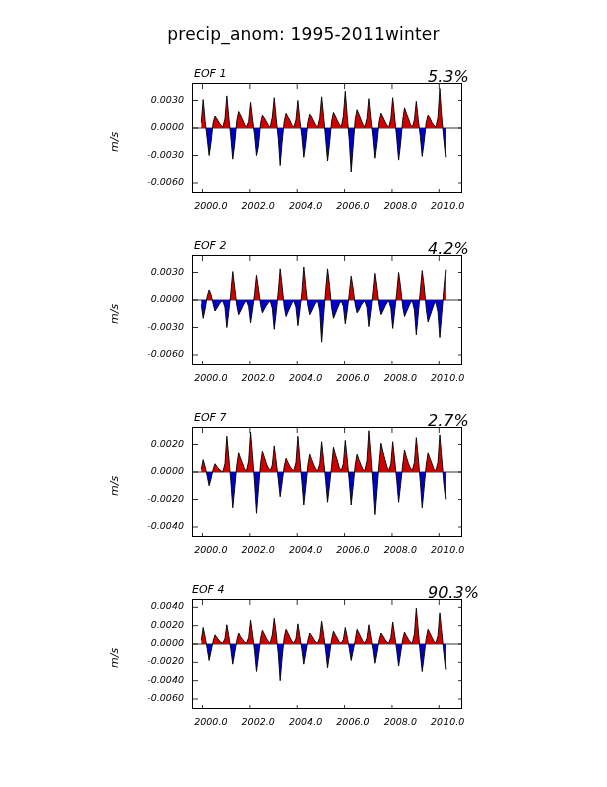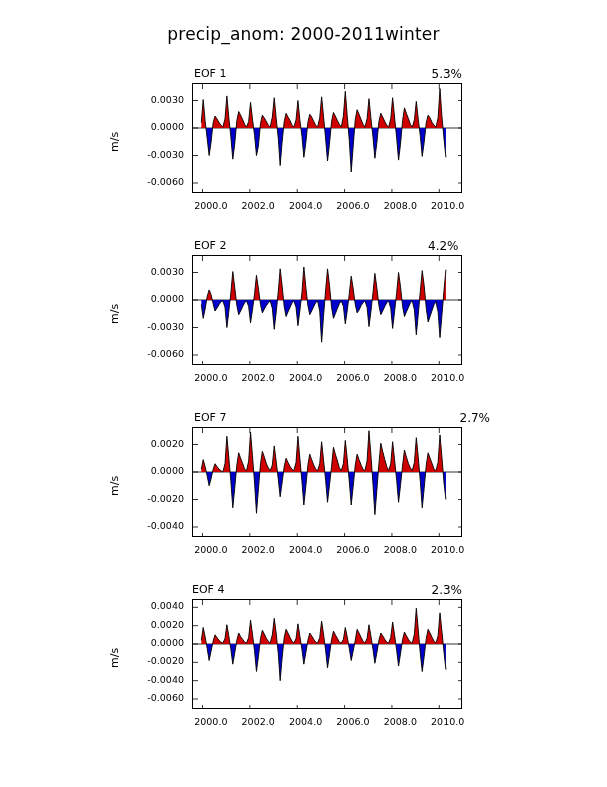--- a/index.html
+++ b/index.html
@@ -26,35 +26,36 @@
     left: 0;
     width: 607px;
     text-align: center;
     font-size: 17px;
     letter-spacing: 0.2px;
   }
   .panel {
     position: absolute;
     left: 0;
     width: 607px;
+    font-style: italic;
   }
   .plot-box {
     position: absolute;
     border: 1.2px solid #000;
     box-sizing: border-box;
     background: #fff;
     overflow: hidden;
   }
   .panel-label {
     position: absolute;
     font-size: 11px;
   }
   .panel-pct {
     position: absolute;
-    font-size: 12px;
+    font-size: 16px;
   }
   .ylabel {
     position: absolute;
     font-size: 11px;
     transform: rotate(-90deg);
     transform-origin: left top;
     white-space: nowrap;
   }
   .ytick {
     position: absolute;
@@ -67,21 +68,21 @@
     font-size: 9.5px;
     text-align: right;
     white-space: nowrap;
   }
   svg { display: block; }
 </style>
 </head>
 <body>
 
 <div id="page">
-  <div class="main-title">precip_anom: 2000-2011winter</div>
+  <div class="main-title">precip_anom: 1995-2011winter</div>
   <div id="panels">
       <div class="panel" style="top: 0px; height: 787px; pointer-events: none;">
         <div class="panel-label" style="left: 194px; top: 67px;">EOF 1</div>
         <div class="panel-pct" style="left: 428px; top: 67px; width: 34px; text-align: right;">5.3%</div>
         <div class="ylabel" style="left: 108px; top: 152px;">m/s</div>
         <div class="ytick" style="left: 130px; width: 54px; top: 176px;">-0.0060</div>
         <div class="ytick" style="left: 130px; width: 54px; top: 148.5px;">-0.0030</div>
         <div class="ytick" style="left: 130px; width: 54px; top: 121px;">0.0000</div>
         <div class="ytick" style="left: 130px; width: 54px; top: 93.5px;">0.0030</div>
         <div class="xtick" style="left: 175.474px; width: 52px; top: 200px;">2000.0</div>
@@ -157,21 +158,21 @@
             <line x1="246.3157894736844" x2="246.3157894736844" y1="105" y2="110" stroke="#000000" stroke-width="0.8"></line>
             <line x1="246.3157894736844" x2="246.3157894736844" y1="0" y2="5" stroke="#000000" stroke-width="0.8"></line>
             <path d="M 13.60 44.00 L 14.21 40.33 L 16.11 33.92 L 18.00 38.50 L 19.28 44.00 Z M 37.08 44.00 L 37.89 36.67 L 39.79 15.58 L 41.68 31.17 L 43.18 44.00 Z M 60.75 44.00 L 61.58 37.58 L 63.47 19.25 L 65.37 32.08 L 66.91 44.00 Z M 84.43 44.00 L 85.26 35.75 L 87.16 12.83 L 89.05 29.33 L 90.54 44.00 Z M 108.09 44.00 L 108.95 36.67 L 110.84 11.00 L 112.74 30.25 L 114.26 44.00 Z M 131.82 44.00 L 132.63 33.92 L 134.53 12.83 L 136.42 28.42 L 137.87 44.00 Z M 155.53 44.00 L 156.32 37.58 L 158.21 20.17 L 160.11 32.08 L 161.64 44.00 Z M 179.19 44.00 L 180.00 36.67 L 181.89 17.42 L 183.79 31.17 L 185.28 44.00 Z M 202.87 44.00 L 203.68 36.67 L 205.58 16.50 L 207.47 30.25 L 208.93 44.00 Z M 226.55 44.00 L 227.37 34.83 L 229.26 14.67 L 231.16 29.33 L 232.52 44.00 Z M 250.22 44.00 L 251.05 33.92 L 252.95 13.75 L 252.95 44.00 Z " fill="#d00000" stroke="none"></path>
             <path d="M 8.29 44.00 L 8.29 48.58 L 10.18 62.33 L 12.08 53.17 L 13.60 44.00 Z M 19.28 44.00 L 20.13 47.67 L 22.03 55.00 L 23.92 52.25 L 26.05 48.58 L 27.95 45.83 L 29.84 44.92 L 31.97 51.33 L 33.87 71.50 L 35.76 55.92 L 37.08 44.00 Z M 43.18 44.00 L 43.82 49.50 L 45.71 58.67 L 47.61 55.00 L 49.74 50.42 L 51.63 46.75 L 53.53 44.92 L 55.66 50.42 L 57.55 66.92 L 59.45 54.08 L 60.75 44.00 Z M 66.91 44.00 L 67.50 48.58 L 69.39 56.83 L 71.29 53.17 L 73.42 49.50 L 75.32 46.75 L 77.21 44.92 L 79.34 52.25 L 81.24 73.33 L 83.13 56.83 L 84.43 44.00 Z M 90.54 44.00 L 91.18 50.42 L 93.08 60.50 L 94.97 55.92 L 97.11 51.33 L 99.00 46.75 L 100.89 44.92 L 103.03 51.33 L 104.92 69.67 L 106.82 55.00 L 108.09 44.00 Z M 114.26 44.00 L 114.87 49.50 L 116.76 58.67 L 118.66 55.00 L 120.79 50.42 L 122.68 46.75 L 124.58 44.92 L 126.71 55.00 L 128.61 86.17 L 130.50 60.50 L 131.82 44.00 Z M 137.87 44.00 L 138.55 51.33 L 140.45 62.33 L 142.34 57.75 L 144.47 52.25 L 146.37 47.67 L 148.26 44.92 L 150.39 50.42 L 152.29 67.83 L 154.18 55.00 L 155.53 44.00 Z M 161.64 44.00 L 162.24 48.58 L 164.13 56.83 L 166.03 54.08 L 168.16 49.50 L 170.05 46.75 L 171.95 44.92 L 174.08 51.33 L 175.97 70.58 L 177.87 55.92 L 179.19 44.00 Z M 185.28 44.00 L 185.92 49.50 L 187.82 58.67 L 189.71 55.00 L 191.84 50.42 L 193.74 46.75 L 195.63 44.92 L 197.76 52.25 L 199.66 72.42 L 201.55 55.92 L 202.87 44.00 Z M 208.93 44.00 L 209.61 50.42 L 211.50 60.50 L 213.39 55.92 L 215.53 51.33 L 217.42 46.75 L 219.32 44.92 L 221.45 54.08 L 223.34 78.83 L 225.24 58.67 L 226.55 44.00 Z M 232.52 44.00 L 233.29 52.25 L 235.18 66.00 L 237.08 60.50 L 239.21 54.08 L 241.11 48.58 L 243.00 45.83 L 245.13 55.92 L 247.03 81.58 L 248.92 59.58 L 250.22 44.00 Z " fill="#0000cc" stroke="none"></path>
             <path d="M 8.29 48.58 L 10.18 62.33 L 12.08 53.17 L 14.21 40.33 L 16.11 33.92 L 18.00 38.50 L 20.13 47.67 L 22.03 55.00 L 23.92 52.25 L 26.05 48.58 L 27.95 45.83 L 29.84 44.92 L 31.97 51.33 L 33.87 71.50 L 35.76 55.92 L 37.89 36.67 L 39.79 15.58 L 41.68 31.17 L 43.82 49.50 L 45.71 58.67 L 47.61 55.00 L 49.74 50.42 L 51.63 46.75 L 53.53 44.92 L 55.66 50.42 L 57.55 66.92 L 59.45 54.08 L 61.58 37.58 L 63.47 19.25 L 65.37 32.08 L 67.50 48.58 L 69.39 56.83 L 71.29 53.17 L 73.42 49.50 L 75.32 46.75 L 77.21 44.92 L 79.34 52.25 L 81.24 73.33 L 83.13 56.83 L 85.26 35.75 L 87.16 12.83 L 89.05 29.33 L 91.18 50.42 L 93.08 60.50 L 94.97 55.92 L 97.11 51.33 L 99.00 46.75 L 100.89 44.92 L 103.03 51.33 L 104.92 69.67 L 106.82 55.00 L 108.95 36.67 L 110.84 11.00 L 112.74 30.25 L 114.87 49.50 L 116.76 58.67 L 118.66 55.00 L 120.79 50.42 L 122.68 46.75 L 124.58 44.92 L 126.71 55.00 L 128.61 86.17 L 130.50 60.50 L 132.63 33.92 L 134.53 12.83 L 136.42 28.42 L 138.55 51.33 L 140.45 62.33 L 142.34 57.75 L 144.47 52.25 L 146.37 47.67 L 148.26 44.92 L 150.39 50.42 L 152.29 67.83 L 154.18 55.00 L 156.32 37.58 L 158.21 20.17 L 160.11 32.08 L 162.24 48.58 L 164.13 56.83 L 166.03 54.08 L 168.16 49.50 L 170.05 46.75 L 171.95 44.92 L 174.08 51.33 L 175.97 70.58 L 177.87 55.92 L 180.00 36.67 L 181.89 17.42 L 183.79 31.17 L 185.92 49.50 L 187.82 58.67 L 189.71 55.00 L 191.84 50.42 L 193.74 46.75 L 195.63 44.92 L 197.76 52.25 L 199.66 72.42 L 201.55 55.92 L 203.68 36.67 L 205.58 16.50 L 207.47 30.25 L 209.61 50.42 L 211.50 60.50 L 213.39 55.92 L 215.53 51.33 L 217.42 46.75 L 219.32 44.92 L 221.45 54.08 L 223.34 78.83 L 225.24 58.67 L 227.37 34.83 L 229.26 14.67 L 231.16 29.33 L 233.29 52.25 L 235.18 66.00 L 237.08 60.50 L 239.21 54.08 L 241.11 48.58 L 243.00 45.83 L 245.13 55.92 L 247.03 81.58 L 248.92 59.58 L 251.05 33.92 L 252.95 13.75 " fill="none" stroke="#000000" stroke-width="0.9"></path>
           </svg>
         </div>
       </div>
       <div class="panel" style="top: 0px; height: 787px; pointer-events: none;">
         <div class="panel-label" style="left: 194px; top: 411px;">EOF 7</div>
-        <div class="panel-pct" style="left: 428px; top: 411px; width: 34px; text-align: right; margin-left: 28px;">2.7%</div>
+        <div class="panel-pct" style="left: 428px; top: 411px; width: 34px; text-align: right;">2.7%</div>
         <div class="ylabel" style="left: 108px; top: 496px;">m/s</div>
         <div class="ytick" style="left: 130px; width: 54px; top: 520px;">-0.0040</div>
         <div class="ytick" style="left: 130px; width: 54px; top: 492.5px;">-0.0020</div>
         <div class="ytick" style="left: 130px; width: 54px; top: 465px;">0.0000</div>
         <div class="ytick" style="left: 130px; width: 54px; top: 437.5px;">0.0020</div>
         <div class="xtick" style="left: 175.474px; width: 52px; top: 544px;">2000.0</div>
         <div class="xtick" style="left: 222.842px; width: 52px; top: 544px;">2002.0</div>
         <div class="xtick" style="left: 270.211px; width: 52px; top: 544px;">2004.0</div>
         <div class="xtick" style="left: 317.579px; width: 52px; top: 544px;">2006.0</div>
         <div class="xtick" style="left: 364.947px; width: 52px; top: 544px;">2008.0</div>
@@ -200,21 +201,21 @@
             <line x1="246.3157894736844" x2="246.3157894736844" y1="105" y2="110" stroke="#000000" stroke-width="0.8"></line>
             <line x1="246.3157894736844" x2="246.3157894736844" y1="0" y2="5" stroke="#000000" stroke-width="0.8"></line>
             <path d="M 8.29 44.00 L 8.29 41.25 L 10.18 31.63 L 12.08 38.50 L 13.30 44.00 Z M 19.52 44.00 L 20.13 41.25 L 22.03 35.75 L 23.92 38.50 L 26.05 41.25 L 27.95 42.63 L 29.84 44.00 Z M 29.84 44.00 L 31.97 35.75 L 33.87 8.25 L 35.76 28.88 L 37.07 44.00 Z M 43.19 44.00 L 43.82 37.13 L 45.71 24.75 L 47.61 30.25 L 49.74 35.75 L 51.63 41.25 L 53.53 42.63 L 55.66 33.00 L 57.55 4.13 L 59.45 27.50 L 60.73 44.00 Z M 66.83 44.00 L 67.50 35.75 L 69.39 23.38 L 71.29 28.88 L 73.42 35.75 L 75.32 39.88 L 77.21 42.63 L 79.34 37.13 L 81.24 17.88 L 83.13 33.00 L 84.44 44.00 Z M 90.47 44.00 L 91.18 38.50 L 93.08 30.25 L 94.97 34.38 L 97.11 38.50 L 99.00 41.25 L 100.89 42.63 L 103.03 34.38 L 104.92 8.25 L 106.82 30.25 L 108.07 44.00 Z M 114.20 44.00 L 114.87 37.13 L 116.76 26.13 L 118.66 31.63 L 120.79 37.13 L 122.68 41.25 L 124.58 42.63 L 126.71 35.75 L 128.61 13.75 L 130.50 31.63 L 131.78 44.00 Z M 137.94 44.00 L 138.55 38.50 L 140.45 19.25 L 142.34 26.13 L 144.47 33.00 L 146.37 39.88 L 148.26 42.63 L 150.39 35.75 L 152.29 12.38 L 154.18 30.25 L 155.44 44.00 Z M 161.57 44.00 L 162.24 37.13 L 164.13 26.13 L 166.03 31.63 L 168.16 37.13 L 170.05 41.25 L 171.95 42.63 L 174.08 33.00 L 175.97 2.75 L 177.87 26.13 L 179.13 44.00 Z M 185.28 44.00 L 185.92 35.75 L 187.82 15.13 L 189.71 23.38 L 191.84 31.63 L 193.74 38.50 L 195.63 42.63 L 197.76 35.75 L 199.66 13.75 L 201.55 31.63 L 202.83 44.00 Z M 208.89 44.00 L 209.61 37.13 L 211.50 22.00 L 213.39 28.88 L 215.53 35.75 L 217.42 39.88 L 219.32 42.63 L 221.45 34.38 L 223.34 9.63 L 225.24 28.88 L 226.54 44.00 Z M 232.66 44.00 L 233.29 37.13 L 235.18 24.75 L 237.08 30.25 L 239.21 35.75 L 241.11 41.25 L 243.00 42.63 L 245.13 34.38 L 247.03 6.88 L 248.92 28.88 L 250.16 44.00 Z " fill="#d00000" stroke="none"></path>
             <path d="M 13.30 44.00 L 14.21 48.13 L 16.11 57.75 L 18.00 50.88 L 19.52 44.00 Z M 37.07 44.00 L 37.89 53.63 L 39.79 79.75 L 41.68 60.50 L 43.19 44.00 Z M 60.73 44.00 L 61.58 55.00 L 63.47 85.25 L 65.37 61.88 L 66.83 44.00 Z M 84.44 44.00 L 85.26 50.88 L 87.16 68.75 L 89.05 55.00 L 90.47 44.00 Z M 108.07 44.00 L 108.95 53.63 L 110.84 77.00 L 112.74 59.12 L 114.20 44.00 Z M 131.78 44.00 L 132.63 52.25 L 134.53 74.25 L 136.42 57.75 L 137.94 44.00 Z M 155.44 44.00 L 156.32 53.63 L 158.21 77.00 L 160.11 59.12 L 161.57 44.00 Z M 179.13 44.00 L 180.00 56.38 L 181.89 86.63 L 183.79 63.25 L 185.28 44.00 Z M 202.83 44.00 L 203.68 52.25 L 205.58 74.25 L 207.47 57.75 L 208.89 44.00 Z M 226.54 44.00 L 227.37 53.63 L 229.26 79.75 L 231.16 60.50 L 232.66 44.00 Z M 250.16 44.00 L 251.05 55.00 L 252.95 71.50 L 252.95 44.00 Z " fill="#0000cc" stroke="none"></path>
             <path d="M 8.29 41.25 L 10.18 31.63 L 12.08 38.50 L 14.21 48.13 L 16.11 57.75 L 18.00 50.88 L 20.13 41.25 L 22.03 35.75 L 23.92 38.50 L 26.05 41.25 L 27.95 42.63 L 29.84 44.00 L 31.97 35.75 L 33.87 8.25 L 35.76 28.88 L 37.89 53.63 L 39.79 79.75 L 41.68 60.50 L 43.82 37.13 L 45.71 24.75 L 47.61 30.25 L 49.74 35.75 L 51.63 41.25 L 53.53 42.63 L 55.66 33.00 L 57.55 4.13 L 59.45 27.50 L 61.58 55.00 L 63.47 85.25 L 65.37 61.88 L 67.50 35.75 L 69.39 23.38 L 71.29 28.88 L 73.42 35.75 L 75.32 39.88 L 77.21 42.63 L 79.34 37.13 L 81.24 17.88 L 83.13 33.00 L 85.26 50.88 L 87.16 68.75 L 89.05 55.00 L 91.18 38.50 L 93.08 30.25 L 94.97 34.38 L 97.11 38.50 L 99.00 41.25 L 100.89 42.63 L 103.03 34.38 L 104.92 8.25 L 106.82 30.25 L 108.95 53.63 L 110.84 77.00 L 112.74 59.12 L 114.87 37.13 L 116.76 26.13 L 118.66 31.63 L 120.79 37.13 L 122.68 41.25 L 124.58 42.63 L 126.71 35.75 L 128.61 13.75 L 130.50 31.63 L 132.63 52.25 L 134.53 74.25 L 136.42 57.75 L 138.55 38.50 L 140.45 19.25 L 142.34 26.13 L 144.47 33.00 L 146.37 39.88 L 148.26 42.63 L 150.39 35.75 L 152.29 12.38 L 154.18 30.25 L 156.32 53.63 L 158.21 77.00 L 160.11 59.12 L 162.24 37.13 L 164.13 26.13 L 166.03 31.63 L 168.16 37.13 L 170.05 41.25 L 171.95 42.63 L 174.08 33.00 L 175.97 2.75 L 177.87 26.13 L 180.00 56.38 L 181.89 86.63 L 183.79 63.25 L 185.92 35.75 L 187.82 15.13 L 189.71 23.38 L 191.84 31.63 L 193.74 38.50 L 195.63 42.63 L 197.76 35.75 L 199.66 13.75 L 201.55 31.63 L 203.68 52.25 L 205.58 74.25 L 207.47 57.75 L 209.61 37.13 L 211.50 22.00 L 213.39 28.88 L 215.53 35.75 L 217.42 39.88 L 219.32 42.63 L 221.45 34.38 L 223.34 9.63 L 225.24 28.88 L 227.37 53.63 L 229.26 79.75 L 231.16 60.50 L 233.29 37.13 L 235.18 24.75 L 237.08 30.25 L 239.21 35.75 L 241.11 41.25 L 243.00 42.63 L 245.13 34.38 L 247.03 6.88 L 248.92 28.88 L 251.05 55.00 L 252.95 71.50 " fill="none" stroke="#000000" stroke-width="0.9"></path>
           </svg>
         </div>
       </div>
       <div class="panel" style="top: 0px; height: 787px; pointer-events: none;">
         <div class="panel-label" style="left: 192px; top: 583px;">EOF 4</div>
-        <div class="panel-pct" style="left: 428px; top: 583px; width: 34px; text-align: right;">2.3%</div>
+        <div class="panel-pct" style="left: 428px; top: 583px; width: 34px; text-align: right;">90.3%</div>
         <div class="ylabel" style="left: 108px; top: 668px;">m/s</div>
         <div class="ytick" style="left: 130px; width: 54px; top: 692px;">-0.0060</div>
         <div class="ytick" style="left: 130px; width: 54px; top: 673.667px;">-0.0040</div>
         <div class="ytick" style="left: 130px; width: 54px; top: 655.333px;">-0.0020</div>
         <div class="ytick" style="left: 130px; width: 54px; top: 637px;">0.0000</div>
         <div class="ytick" style="left: 130px; width: 54px; top: 618.667px;">0.0020</div>
         <div class="ytick" style="left: 130px; width: 54px; top: 600.333px;">0.0040</div>
         <div class="xtick" style="left: 175.474px; width: 52px; top: 716px;">2000.0</div>
         <div class="xtick" style="left: 222.842px; width: 52px; top: 716px;">2002.0</div>
         <div class="xtick" style="left: 270.211px; width: 52px; top: 716px;">2004.0</div>

